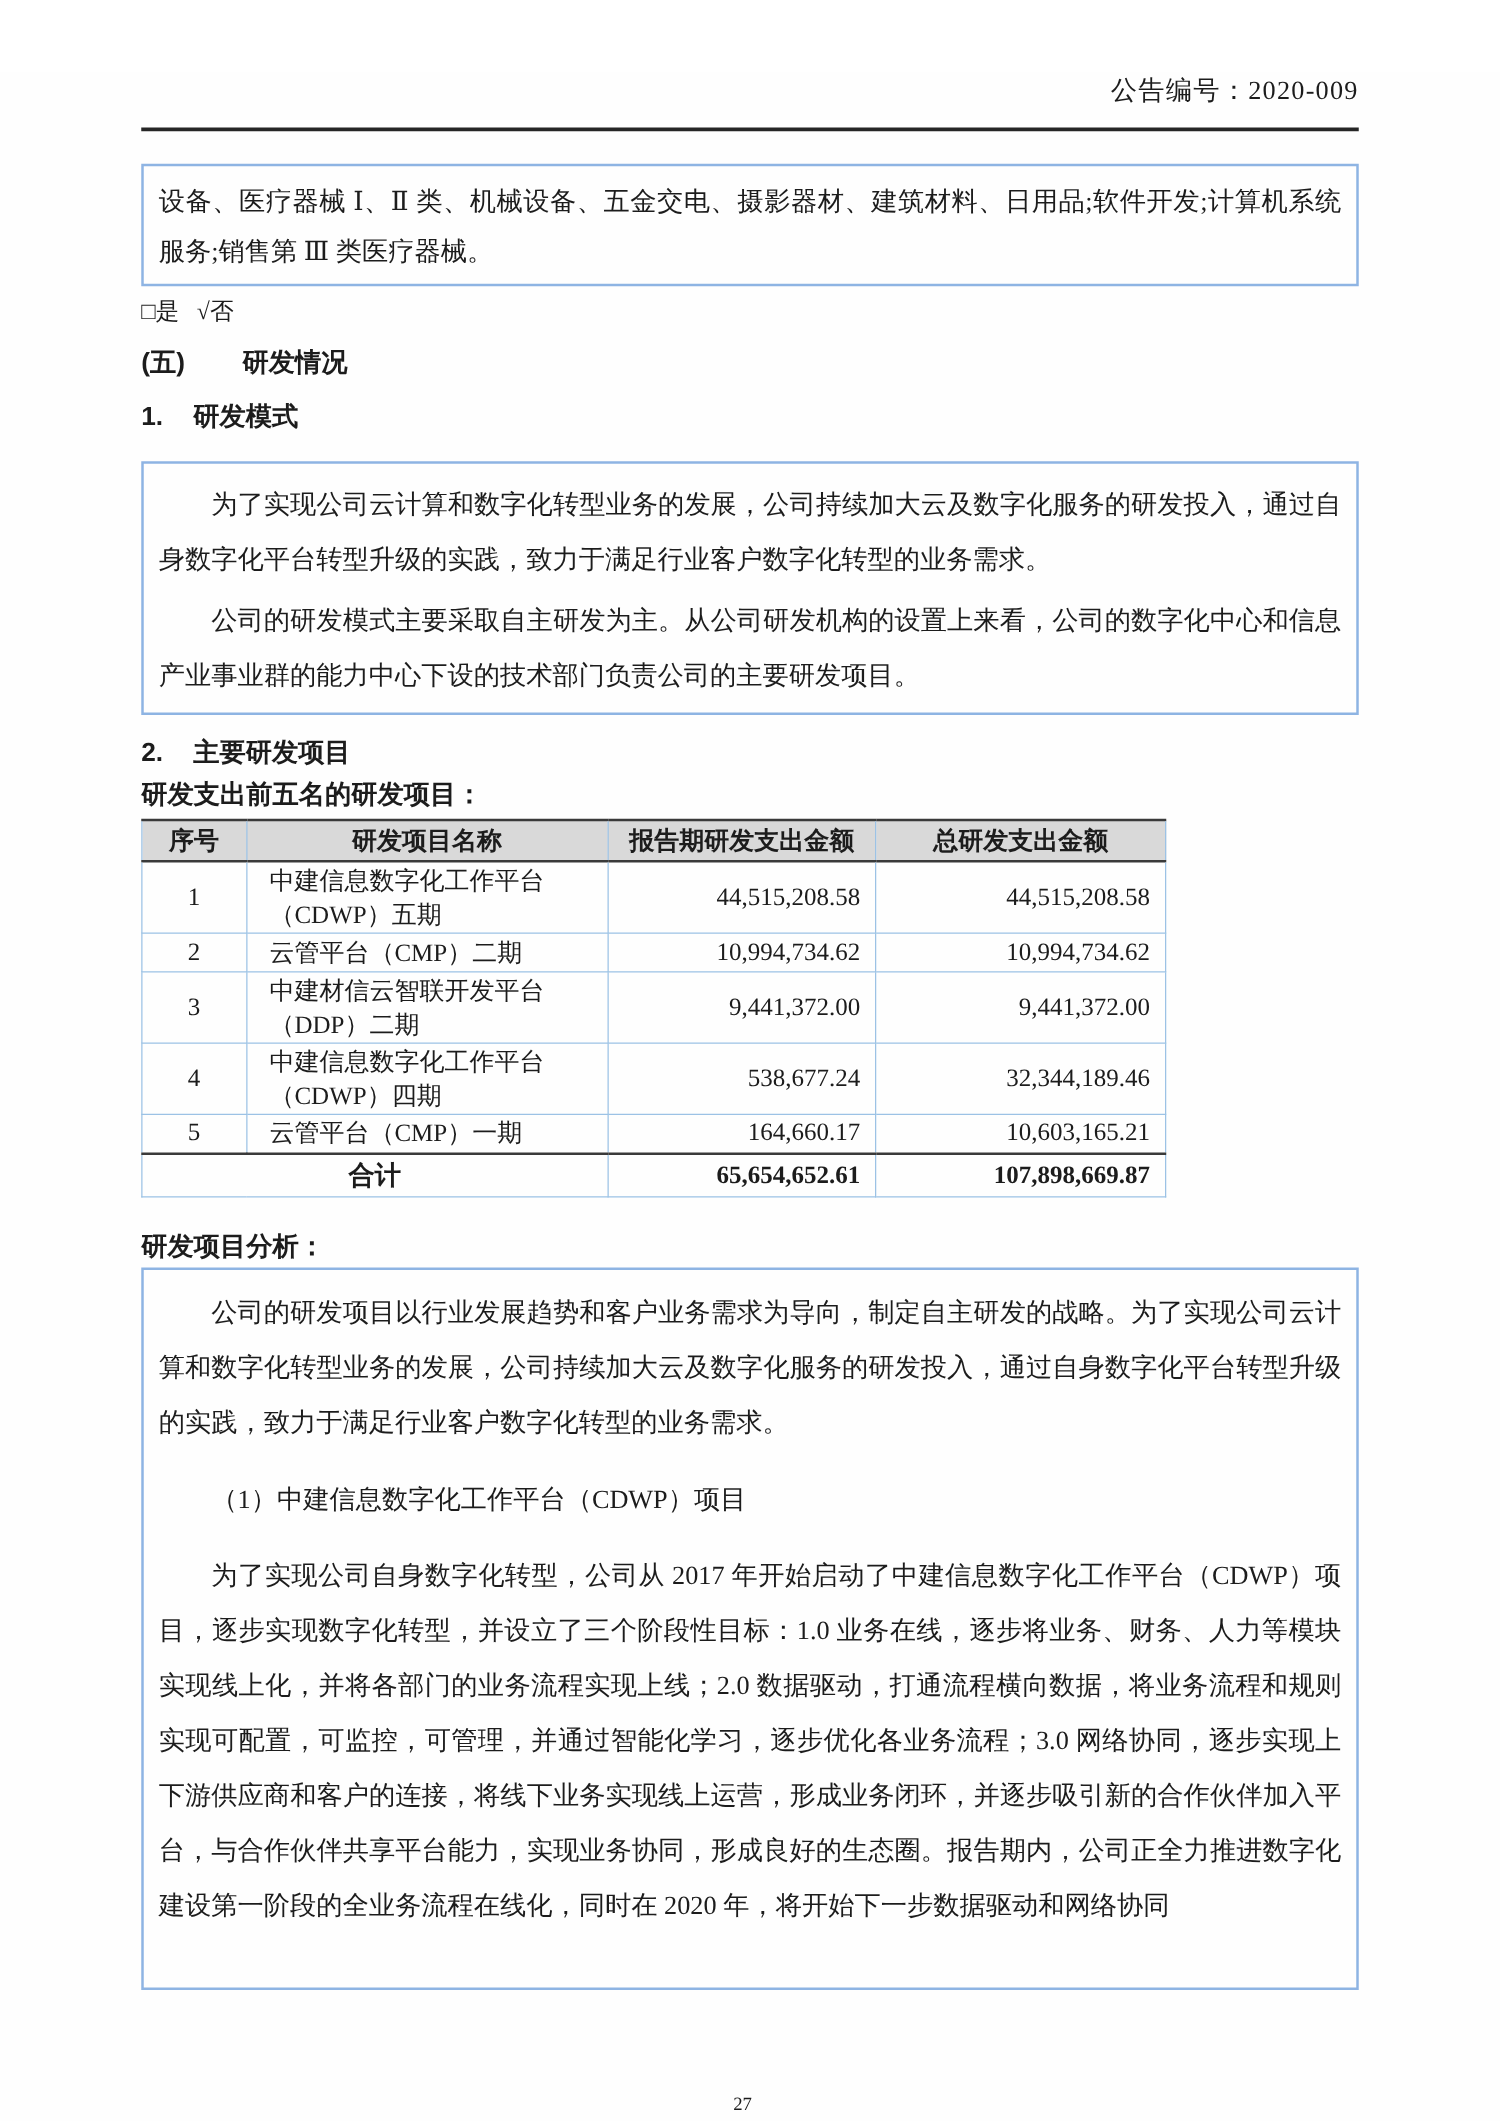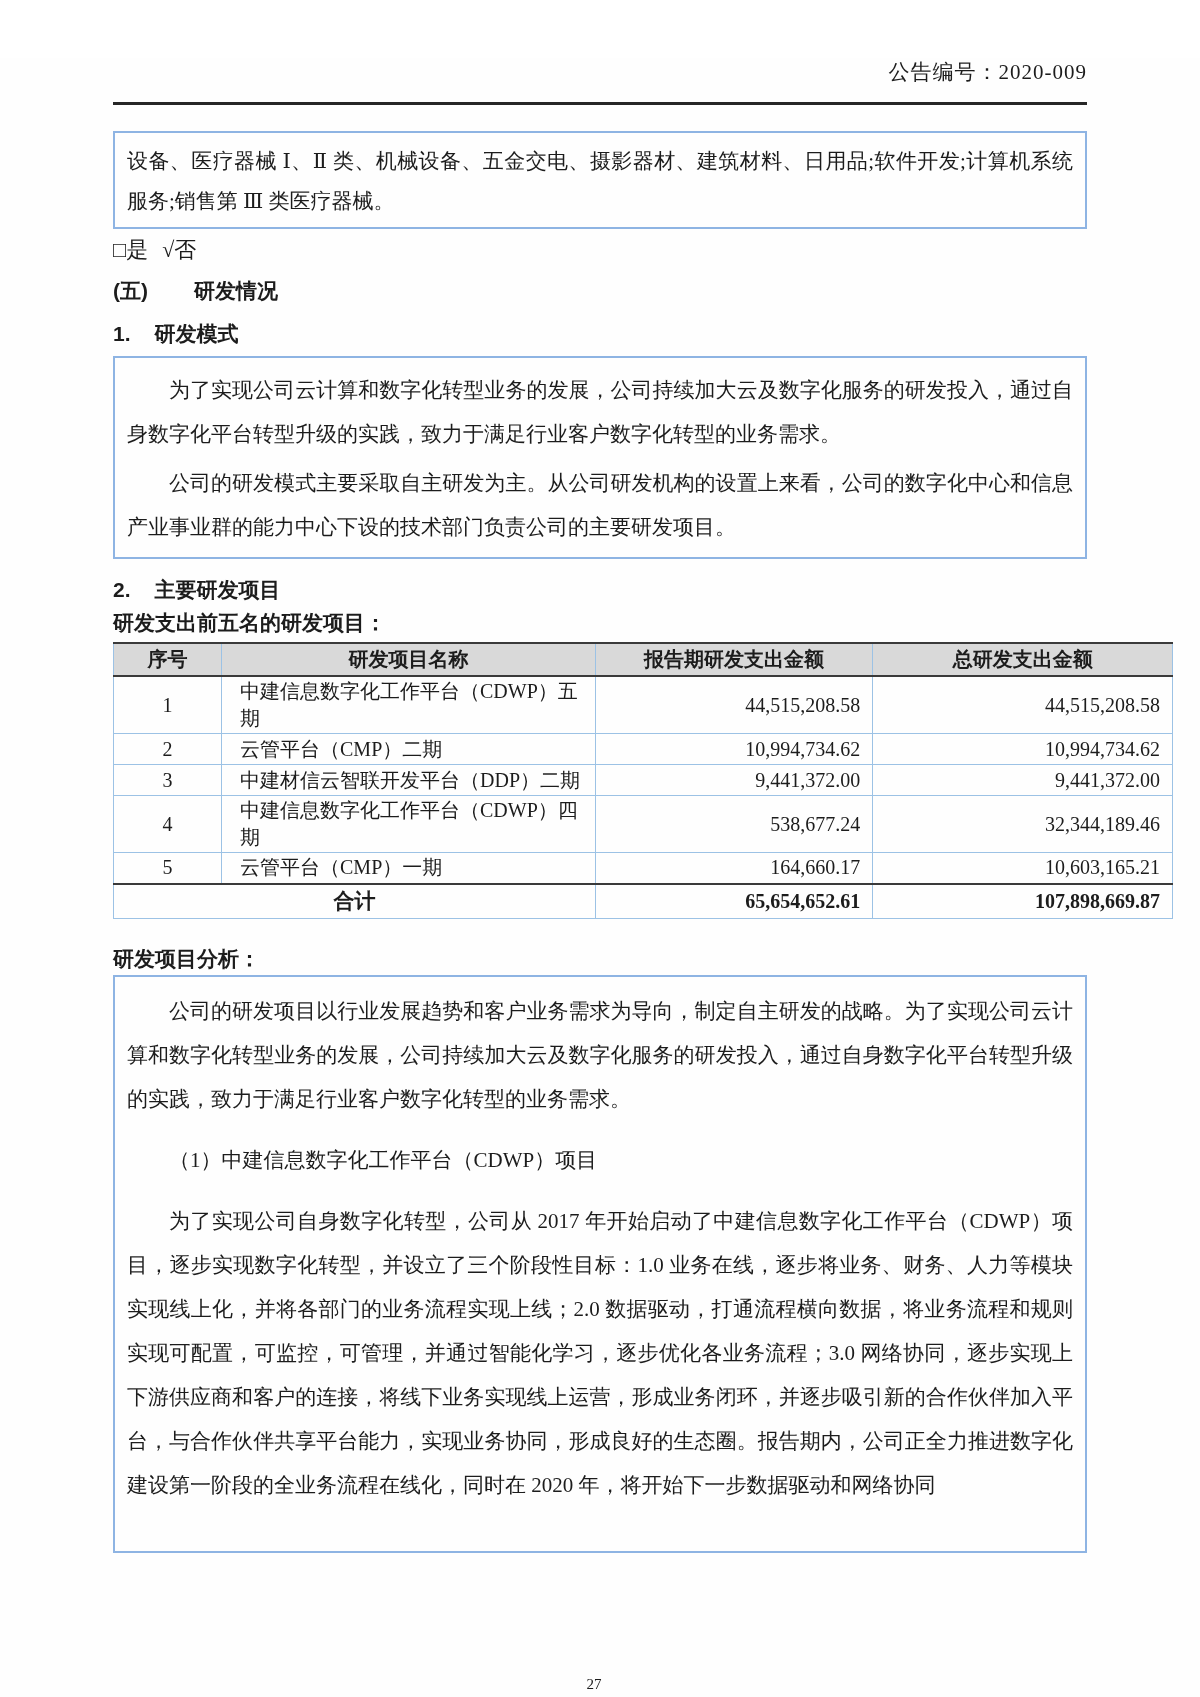--- a/index.html
+++ b/index.html
@@ -34,51 +34,51 @@
 
   
   .blue-box{
     border:2px solid var(--box-border);
     padding:8px 12px 6px 12px;
     font-size:21px;
     text-align:justify;
   }
   .blue-box p{ text-align:justify; }
   .scope-box{ margin-top:26px; line-height:40px; }
-  .mode-box{ margin-top:10px; padding:10px 12px 8px 12px; }
+  .mode-box{ margin-top:23px; padding:10px 12px 8px 12px; }
   .mode-box p{ line-height:44px; text-indent:2em; }
   .mode-box p + p{ margin-top:5px; }
   .analysis-box{ margin-top:4px; padding:12px 12px 44px 12px; }
   .analysis-box p{ line-height:44px; text-indent:2em; }
   .analysis-box p + p{ margin-top:17px; }
 
   
   .h-bold{
     font-family:"Liberation Sans","DejaVu Sans",sans-serif;
     font-weight:700;
     font-size:21px;
     line-height:24px;
   }
   .sec2-heading{ margin-top:30px; }
   .sec2-heading .num{ margin-right:22px; }
-  .options-line{ margin-top:9px; font-size:22px; line-height:24px; }
+  .options-line{ margin-top:9px; font-size:19px; line-height:24px; }
   .options-line .opt-yes{ margin-right:14px; }
   .sec5-heading{ margin-top:17px; }
   .sec5-heading .num{ margin-right:46px; }
   .sub1-heading{ margin-top:19px; }
   .sub1-heading .num{ margin-right:24px; }
   .sub2-heading{ margin-top:19px; }
   .sub2-heading .num{ margin-right:24px; }
   .table-caption{ margin-top:9px; }
   .analysis-label{ margin-top:28px; }
 
   
   .rd-table-wrap{ margin-top:7px; }
   table.rd-table{
-    width:1060px;
+    width:820px;
     border-collapse:collapse;
     table-layout:fixed;
     font-size:20px;
   }
   .rd-table col.c-idx{width:10.2%;}
   .rd-table col.c-name{width:35.3%;}
   .rd-table col.c-period{width:26.2%;}
   .rd-table col.c-total{width:28.3%;}
   .rd-table th,.rd-table td{
     border:1.5px solid var(--table-line);

